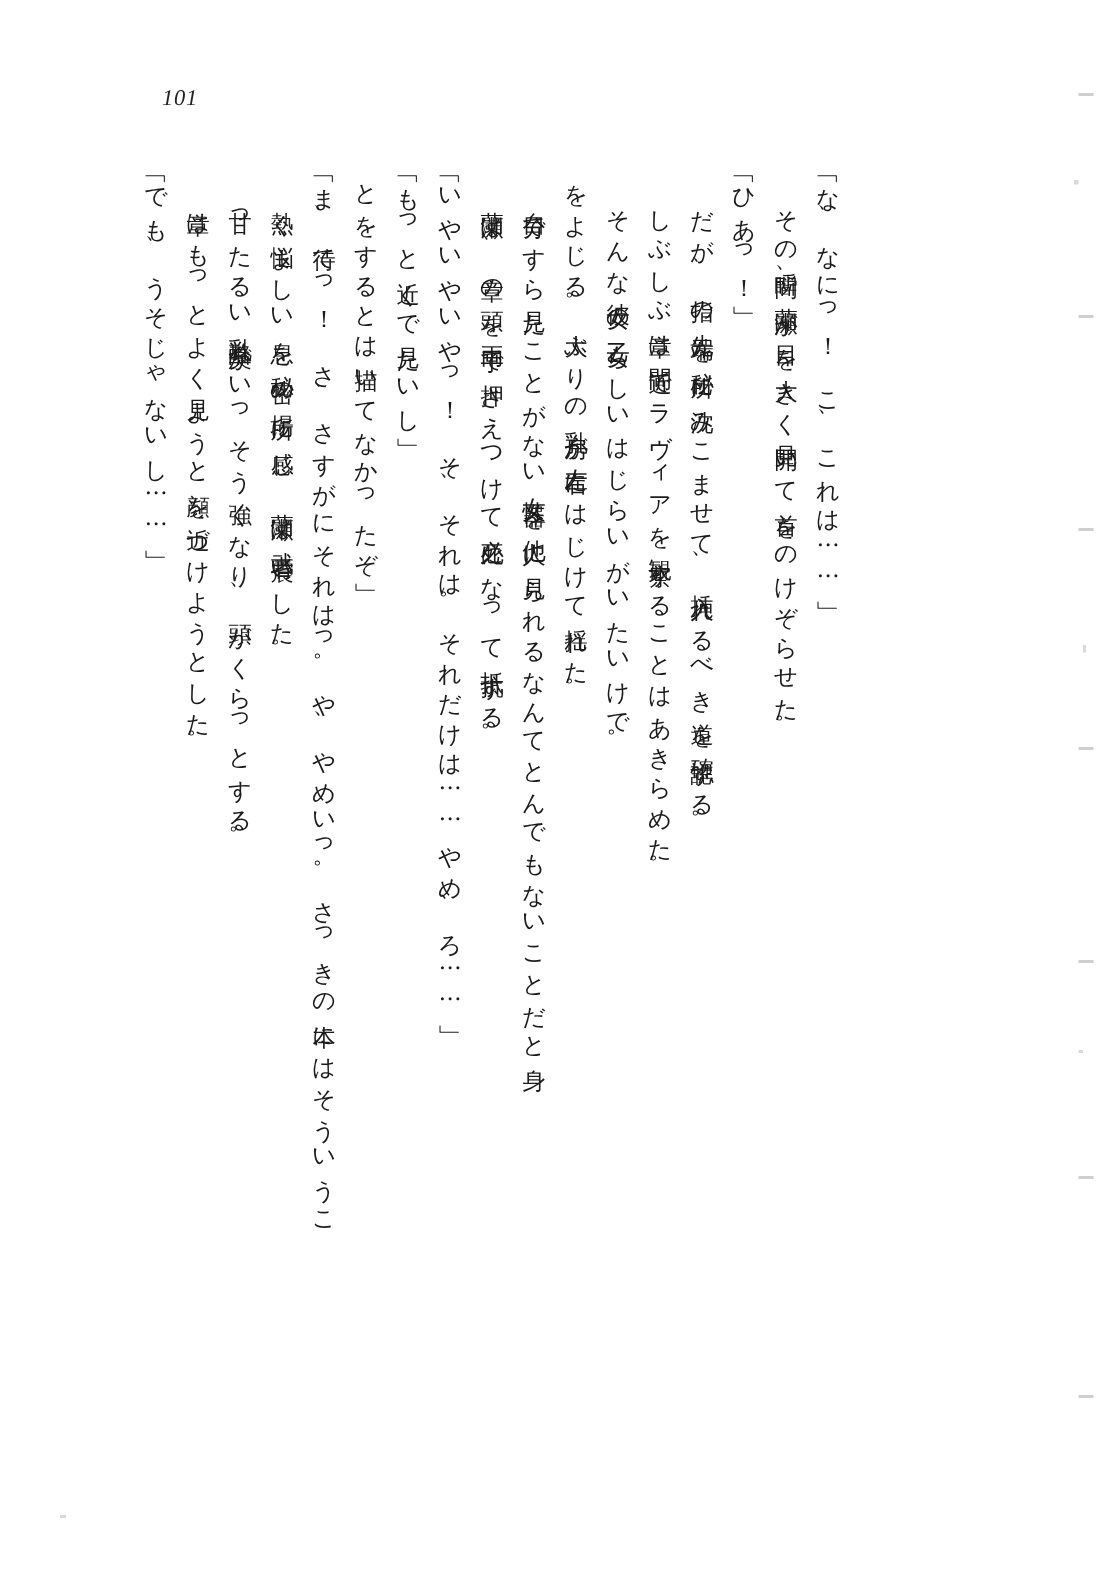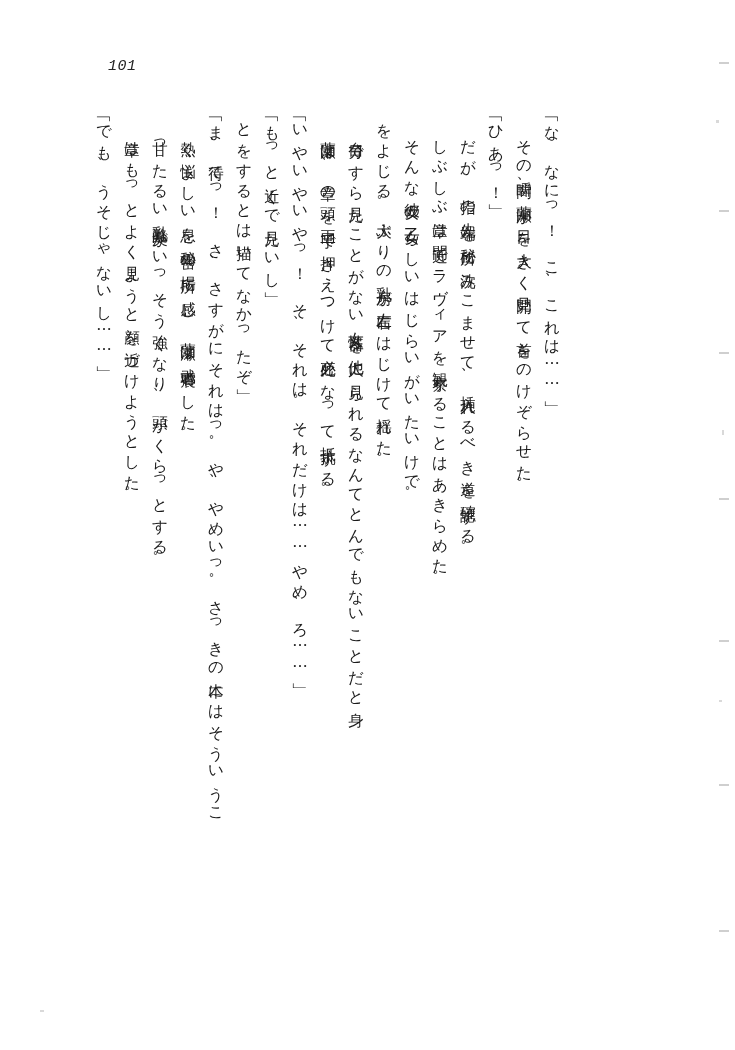--- a/index.html
+++ b/index.html
@@ -14,21 +14,21 @@
     background: #ffffff;
     overflow: hidden;
     font-family: "DejaVu Serif", "Liberation Serif", serif;
     color: #1a1a1a;
   }
   
   .page-number {
     position: absolute;
     top: 58px;
     left: 108px;
-    font-family: Liberation Mono, monospace;
+    font-family: Liberation Serif, serif;
     font-style: italic;
     font-size: 15px;
     color: #222;
     letter-spacing: 0.5px;
   }
   
   .body-text {
     position: absolute;
     top: 112px;
     right: 92px;

